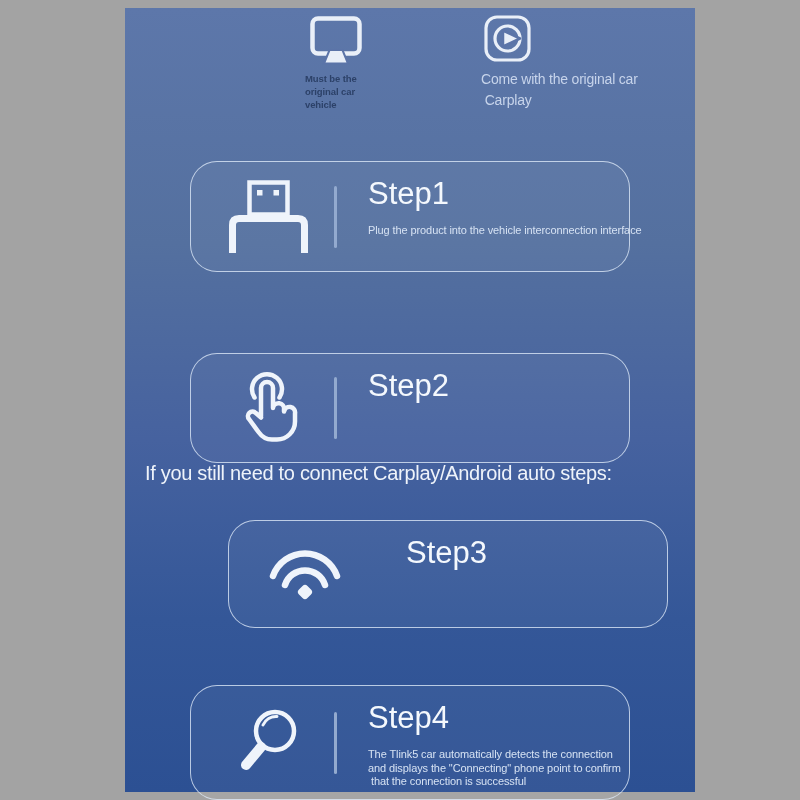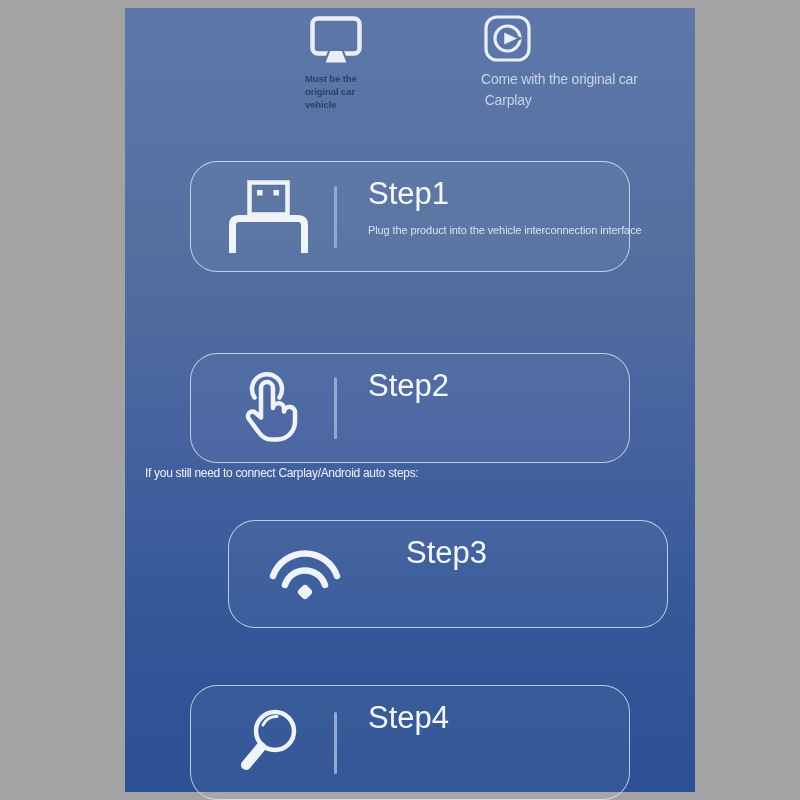--- a/index.html
+++ b/index.html
@@ -12,21 +12,21 @@
   }
 
   
   .monitor-icon { position:absolute; left:185px; top:8px; }
   .screen-caption { position:absolute; left:180px; top:64px; font-size:9.5px; line-height:13px; color:#2c4168; font-weight:bold; letter-spacing:-0.1px; }
   .carplay-icon { position:absolute; left:359px; top:7px; }
   .carplay-caption { position:absolute; left:356px; top:61px; font-size:14px; line-height:21px; color:#c7d4eb; letter-spacing:-0.2px; }
   .cap-line { white-space:pre; }
 
   
-  .heading { position:absolute; left:20px; top:450px; width:535px; font-size:12px; line-height:31px; color:#eef3fa; letter-spacing:-0.3px; }
+  .heading { position:absolute; left:20px; top:450px; width:535px; font-size:20px; line-height:31px; color:#eef3fa; letter-spacing:-0.3px; }
 
   
   .card {
     position:absolute; left:65px; width:440px;
     border:1.5px solid rgba(223,234,248,0.78); border-radius:27px;
     background:rgba(255,255,255,0.045);
   }
   .card1 { top:153px; height:111px; }
   .card2 { top:300px; height:110px;margin-top:45px; }
   .card3 { top:512px; height:108px;margin-left:38px; }
@@ -123,17 +123,22 @@
       <div class="icon-wrap">
         <svg width="64" height="68" viewBox="0 0 64 68">
           <circle cx="38" cy="22" r="19" fill="none" stroke="#eff4fb" stroke-width="4.5"></circle>
           <path d="M26 16 A 14.5 14.5 0 0 1 40 7.5" fill="none" stroke="#eff4fb" stroke-width="3" stroke-linecap="round"></path>
           <line x1="24" y1="38" x2="9" y2="56" stroke="#eff4fb" stroke-width="10" stroke-linecap="round"></line>
         </svg>
       </div>
       <div class="divider"></div>
       <div class="card-content">
         <div class="step-title">Step4</div>
+        <div class="step-desc">
+          <div class="desc-line">The Tlink5 car automatically detects the connection</div>
+          <div class="desc-line">and displays the "Connecting" phone point to confirm</div>
+          <div class="desc-line"> that the connection is successful</div>
+        </div>
       </div>
     </div>
 
   </div>
 </div>
 
 </body></html>

